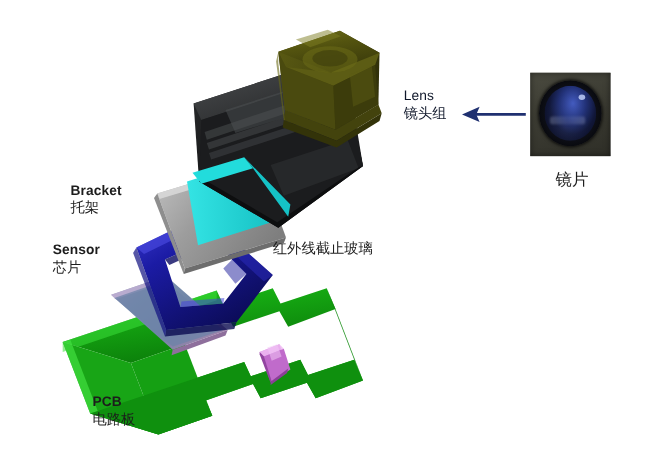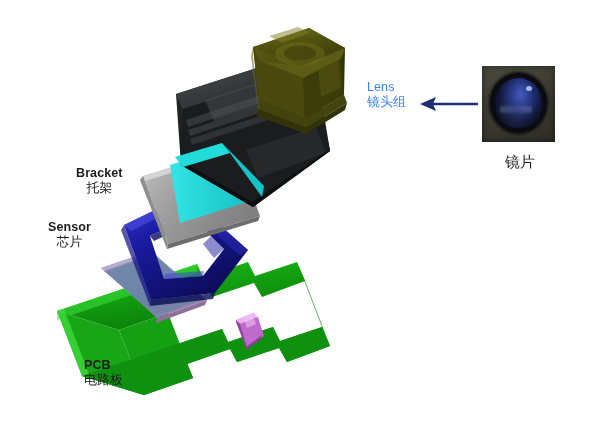--- a/index.html
+++ b/index.html
@@ -25,24 +25,23 @@
   .label .en {
     display: block;
     font-size: 12.5px;
     font-weight: 700;
     letter-spacing: 0.1px;
   }
   .label .zh {
     display: block;
     font-size: 13px;
     font-weight: 400;
-    font-family: Liberation Mono, monospace;
-    text-align: center;
-  }
-  .label.light .en, .label.light .zh { color: #3b82f6; font-weight: 400; }
+    font-family: Liberation Sans, sans-serif;
+  }
+  .label.light .en, .label.light .zh { color: #0f172a; font-weight: 400; }
   .label.light .en { font-weight: 400; }
 
   .svgwrap {
     position: absolute;
     left: 0; top: 0;
     width: 600px; height: 421px;
     pointer-events: none;
   }
 
   
@@ -275,37 +274,38 @@
     </g>
   </svg>
 
   <div id="lens-photo">
     <div class="ring"></div>
     <div class="glass"></div>
     <div class="txt"></div>
     <div class="spec"></div>
   </div>
 
-  <div class="label" style="left:76px; top:166px;">
+  <div class="label" style="left:64px; top:166px;">
     <span class="en">Bracket</span>
     <span class="zh">托架</span>
   </div>
 
   <div class="label" style="left:48px; top:220px;">
     <span class="en">Sensor</span>
     <span class="zh">芯片</span>
   </div>
 
   <div class="label" style="left:84px; top:358px;">
     <span class="en">PCB</span>
     <span class="zh">电路板</span>
   </div>
 
 
   <div class="label" style="left:248px; top:218px;">
+    <span class="zh">红外线截止玻璃</span>
   </div>
 
 
   <div class="label light" style="left:367px; top:80px;">
     <span class="en">Lens</span>
     <span class="zh">镜头组</span>
   </div>
 
   <div class="label" style="left:505px; top:155px;">
     <span class="zh" style="font-size:15px;">镜片</span>

